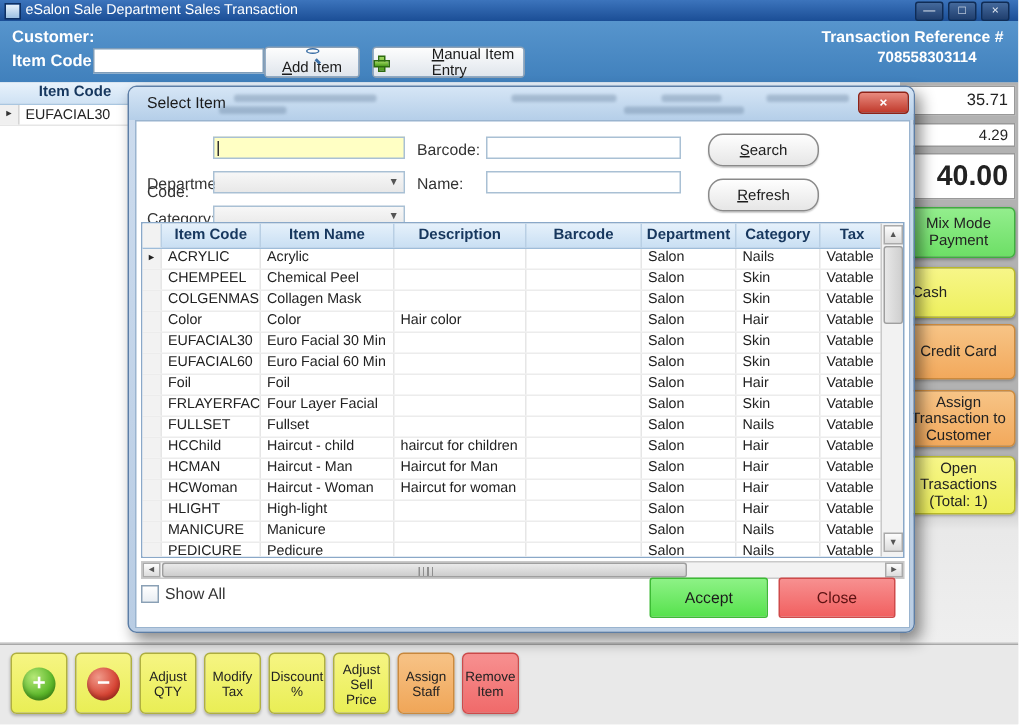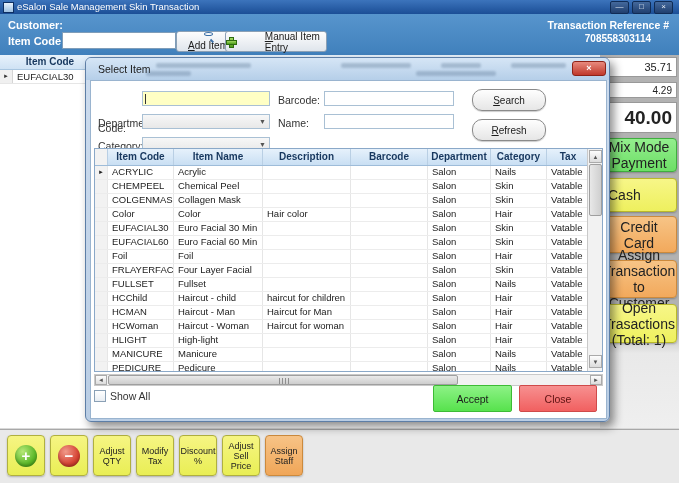--- a/index.html
+++ b/index.html
@@ -39,21 +39,21 @@
   .lg-sel{width:12px;background:#f0f0f0;border-right:1px solid #d5d5d5;font-size:6px;color:#333;text-align:center;line-height:13px;}
   .lg-cell{font-size:9.5px;line-height:13px;padding-left:4px;color:#222;}
 
   
   .rpanel{left:600px;top:55px;width:79px;height:373px;
           background:linear-gradient(#b2b2b2 72%,#e9e9e9 80%,#efefef);}
   .valbox{left:1px;width:76px;background:#fff;border:1px solid #999;text-align:right;padding-right:4px;box-sizing:border-box;}
   .vb1{top:2px;height:20px;font-size:11px;line-height:19px;}
   .vb2{top:27px;height:16px;font-size:10px;line-height:15px;}
   .vb3{top:47px;height:31px;font-size:19px;font-weight:bold;line-height:30px;}
-  .paybtn{left:1px;width:76px;border-radius:4px;font-size:14px;display:flex;align-items:center;justify-content:center;
+  .paybtn{left:1px;width:76px;border-radius:4px;font-size:10px;display:flex;align-items:center;justify-content:center;
           text-align:center;box-sizing:border-box;padding:2px;box-shadow:0 1px 2px rgba(0,0,0,.25);}
   .pay-green{background:linear-gradient(#93ee8d,#6ddf66);border:1px solid #3fae3f;}
   .pay-yellow{background:linear-gradient(#f7f688,#eef05e);border:1px solid #b9b92a;}
   .pay-orange{background:linear-gradient(#f7c486,#f2a95c);border:1px solid #cc8a3d;}
   .pay-left{justify-content:flex-start;text-align:left;padding-left:6px;}
   .paybtn:nth-child(4){top:83px;height:34px;}
   .paybtn:nth-child(5){top:123px;height:34px;}
   .paybtn:nth-child(6){top:161px;height:37px;}
   .paybtn:nth-child(7){top:205px;height:38px;}
   .paybtn:nth-child(8){top:249px;height:39px;}
@@ -120,38 +120,38 @@
   .ic-plus{background:radial-gradient(circle at 35% 30%,#b6e878,#5cb82a 60%,#3f9410);}
   .ic-minus{background:radial-gradient(circle at 35% 30%,#f09a8a,#d64434 60%,#b32a1c);}
 </style>
 </head>
 <body>
 
 <div id="app">
 
   <div class="abs titlebar">
     <div class="abs titleicon"></div>
-    <div class="abs titletext">eSalon Sale Management Skin Transaction</div>
+    <div class="abs titletext">eSalon Sale Department Sales Transaction</div>
     <div class="abs winbtns">
       <div class="winbtn">—</div>
       <div class="winbtn">□</div>
       <div class="winbtn">×</div>
     </div>
   </div>
 
   <div class="abs band">
     <div class="abs bandlabel" style="left:8px;top:5px;">Customer:</div>
     <div class="abs bandlabel" style="left:8px;top:21px;">Item Code:</div>
   </div>
   <input class="abs itemcode-input" value="" style="">
   <div class="abs hbtn" style="left:176px;width:62px;flex-direction:column;">
     <span class="mag"></span>
     <span class="und">Add Item</span>
   </div>
-  <div class="abs hbtn" style="left:225px;width:100px;gap:32px;">
+  <div class="abs hbtn" style="left:248px;width:100px;gap:32px;">
     <span class="gplus"></span>
     <span class="und">Manual Item Entry</span>
   </div>
   <div class="abs txnlabel">Transaction Reference #</div>
   <div class="abs txnvalue">708558303114</div>
 
   <div class="abs leftgrid">
     <div class="abs lg-header">
       <div class="abs lg-htext">Item Code</div>
     </div>
@@ -178,20 +178,21 @@
         <span class="circle-ic ic-plus">+</span>
       </div>
       <div class="toolbtn tb-yellow">
         <span class="circle-ic ic-minus">−</span>
       </div>
       <div class="toolbtn tb-yellow">Adjust QTY</div>
       <div class="toolbtn tb-yellow">Modify Tax</div>
       <div class="toolbtn tb-yellow">Discount %</div>
       <div class="toolbtn tb-yellow">Adjust Sell Price</div>
       <div class="toolbtn tb-orange">Assign Staff</div>
+      <div class="toolbtn tb-red">Remove Item</div>
     </div>
 
   <div class="abs dialog">
     <div class="abs dlg-title">
       <div class="abs dlg-titletext">Select Item</div>
       <div class="ghost" style="left:70px;top:5px;width:95px;"></div>
       <div class="ghost" style="left:255px;top:5px;width:70px;"></div>
       <div class="ghost" style="left:355px;top:5px;width:40px;"></div>
       <div class="ghost" style="left:425px;top:5px;width:55px;"></div>
       <div class="ghost" style="left:60px;top:13px;width:45px;"></div>

